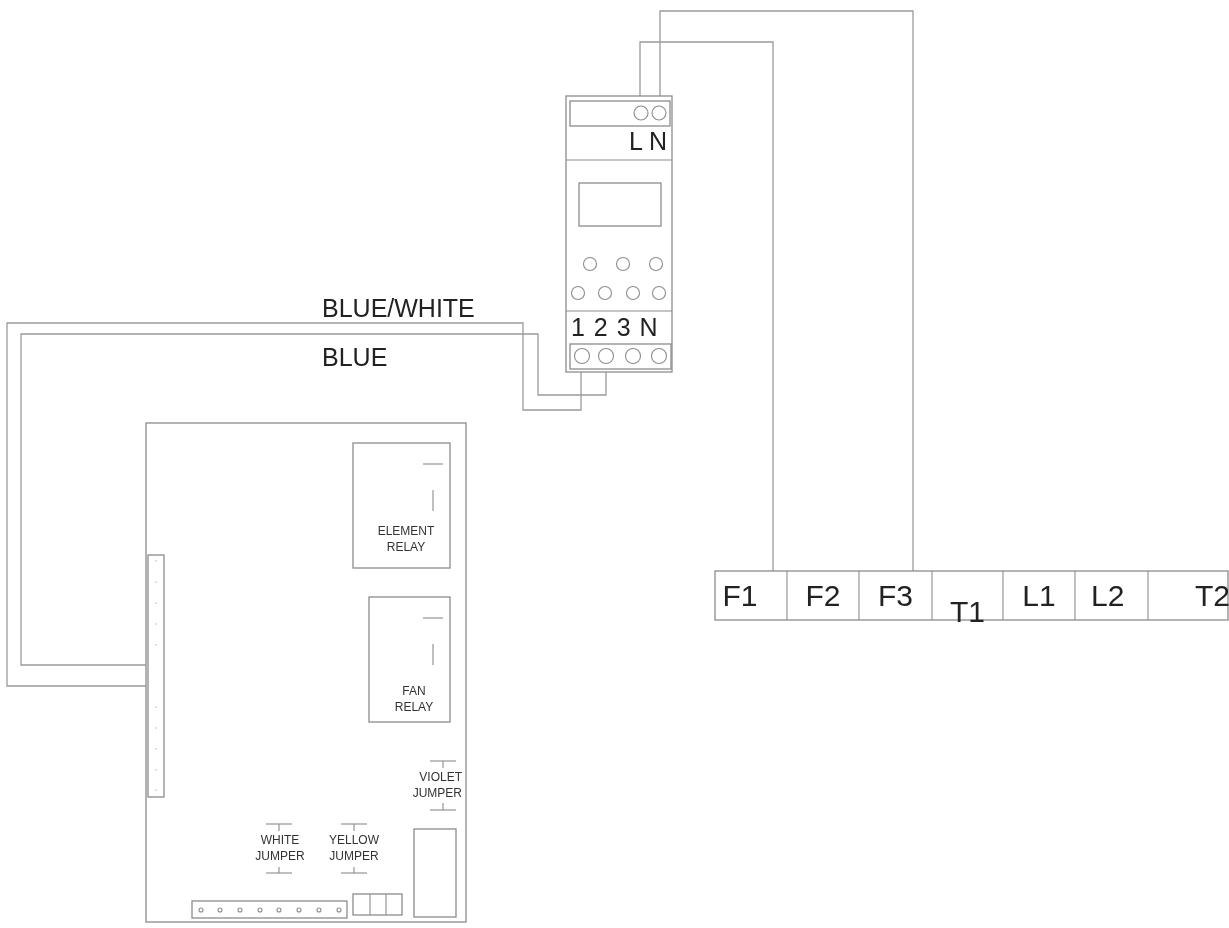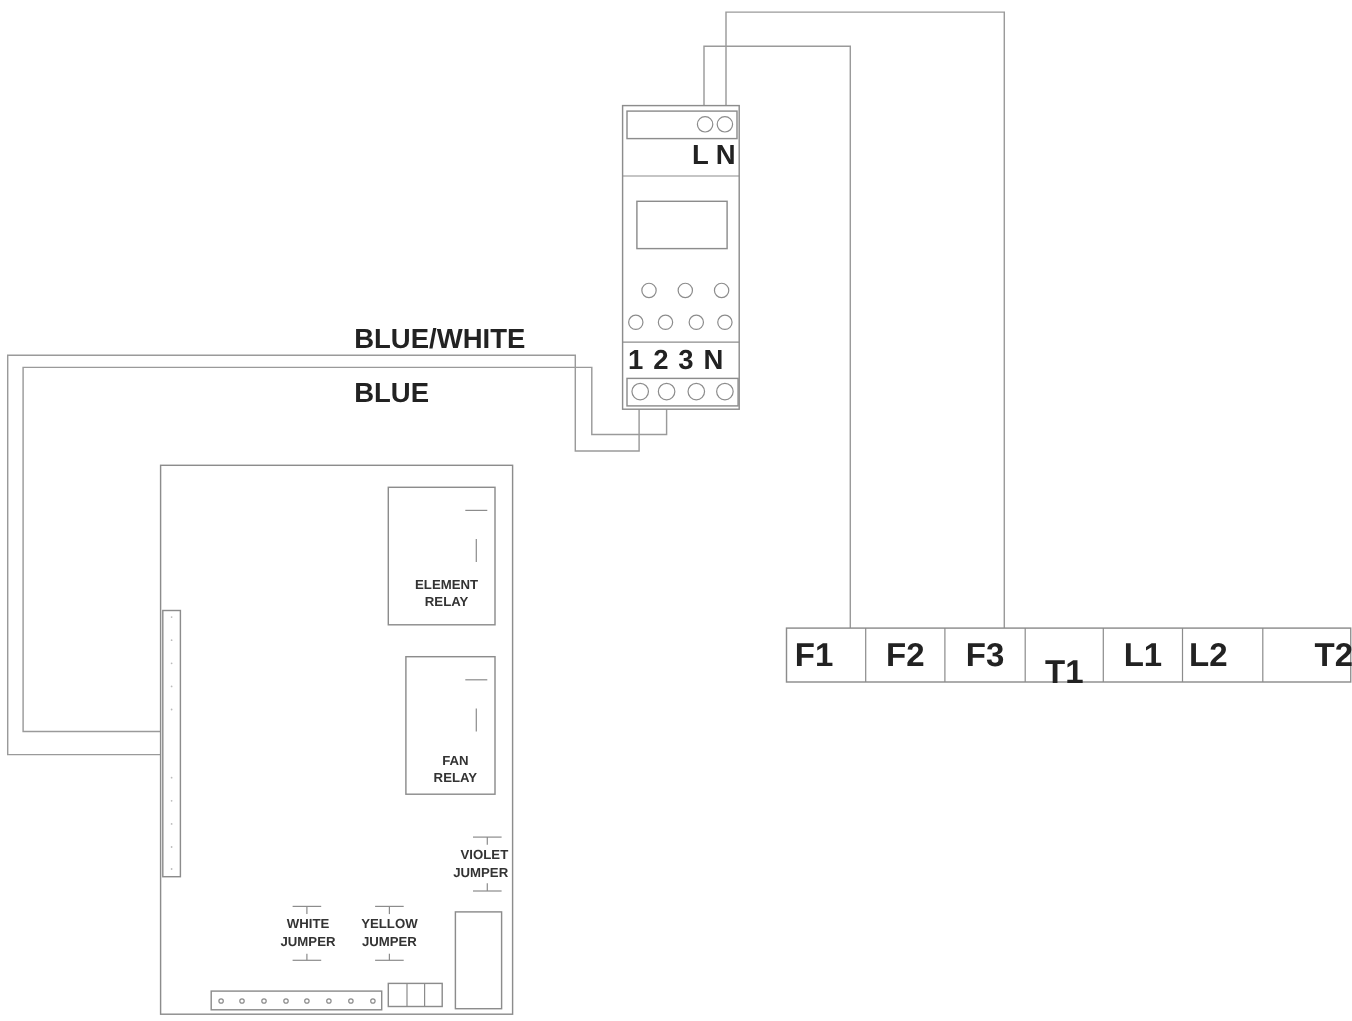--- a/index.html
+++ b/index.html
@@ -1,16 +1,16 @@
 <!DOCTYPE html>
 <html><head>
   <meta charset="utf-8">
   <style>
     html, body { margin: 0; padding: 0; background: #ffffff; }
-    #canvas { position: relative; width: 1229px; height: 928px; overflow: hidden; background: #fff; font-weight: bold; }
+    #canvas { position: relative; width: 1229px; height: 928px; overflow: hidden; background: #fff; }
     svg { position: absolute; left: 0; top: 0; }
     .wire { fill: none; stroke: #9a9a9a; stroke-width: 1.3; }
     .box { fill: #fff; stroke: #8c8c8c; stroke-width: 1.3; }
     .thin { fill: none; stroke: #8c8c8c; stroke-width: 1.1; }
     .pin { fill: #fff; stroke: #8c8c8c; stroke-width: 1.1; }
     .dot { fill: #bbb; }
     .lbl { position: absolute; font-family: "Liberation Sans", sans-serif; color: #222; white-space: nowrap; line-height: 1; }
     .big { font-size: 25px; }
     .term { font-size: 30px; }
     .small { font-size: 12px; text-align: center; line-height: 16px; color: #333; }
@@ -146,15 +146,15 @@
   <div class="lbl small" style="left:318px; top:832px; width:72px;">
     <div>YELLOW</div>
     <div>JUMPER</div>
   </div>
 
   <div class="cell" style="left:715px; width:50px;">F1</div>
   <div class="cell" style="left:787px; width:72px;">F2</div>
   <div class="cell" style="left:859px; width:73px;">F3</div>
   <div class="cell" style="left:932px; width:71px;margin-top:16px;">T1</div>
   <div class="cell" style="left:1003px; width:72px;">L1</div>
-  <div class="cell" style="left:1075px; width:73px; justify-content:flex-start; padding-left:6px;">L2</div>
+  <div class="cell" style="left:1075px; width:73px; justify-content:flex-start; padding-left:16px;">L2</div>
   <div class="cell" style="left:1148px; width:92px; justify-content:flex-end; padding-right:10px;">T2</div>
 </div>
 
 </body></html>

